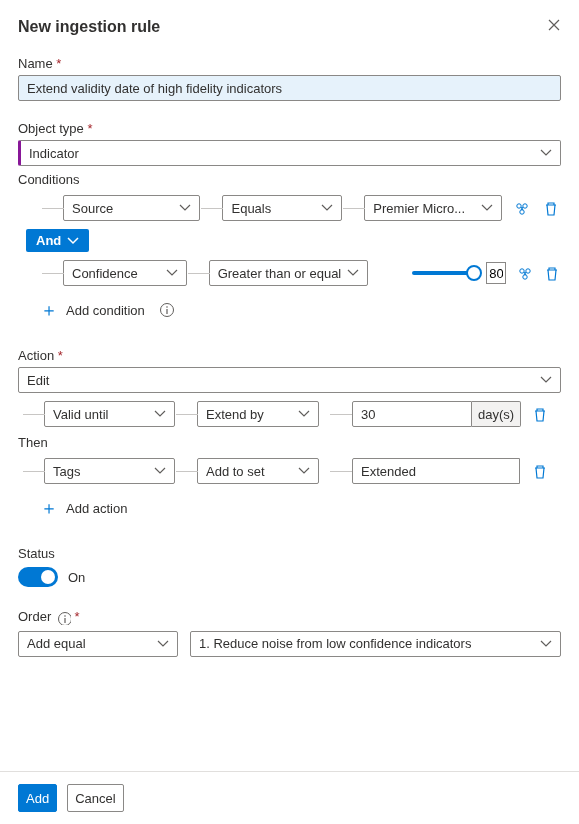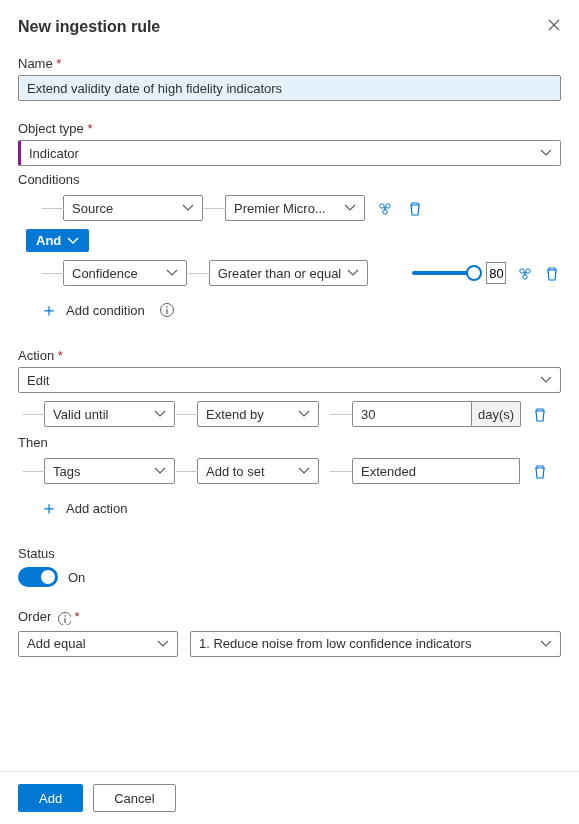--- a/index.html
+++ b/index.html
@@ -87,21 +87,21 @@
   .order-right { flex: 1; }
   .footer {
     position: absolute;
     left: 0; right: 0; bottom: 0;
     border-top: 1px solid #e1dfdd;
     padding: 12px 18px;
     display: flex;
     gap: 10px;
     background: #fff;
   }
-  .btn { height: 28px; padding: 0 20px; border-radius: 2px; font-size: 13px; font-family: inherit; cursor: pointer; }
+  .btn { height: 28px; padding: 0 7px; border-radius: 2px; font-size: 13px; font-family: inherit; cursor: pointer; }
   .btn-primary { background: #0078d4; border: 1px solid #0078d4; color: #fff; }
   .btn-default { background: #fff; border: 1px solid #8a8886; color: #323130; }
   .connector-h { position: relative; }
   .connector-h::before {
     content: "";
     position: absolute;
     left: -22px;
     top: 50%;
     width: 22px;
     height: 1px;
@@ -165,20 +165,26 @@
 <div class="small-label">Conditions</div>
 <div class="conditions-area">
 
   <div class="cond-row indent">
     <div class="select cond-select connector-h" style="position:relative">
       <span class="sel-text">Source</span>
       <svg class="chev" width="12" height="8">
           <use href="#chev"></use>
         </svg>
     </div>
+    <div class="select cond-select connector-h" style="position:relative;width:122px">
+      <span class="sel-text">Equals</span>
+      <svg class="chev" width="12" height="8">
+          <use href="#chev"></use>
+        </svg>
+    </div>
     <div class="select cond-select3 connector-h" style="position:relative">
       <span class="sel-text">Premier Micro...</span>
       <svg class="chev" width="12" height="8">
           <use href="#chev"></use>
         </svg>
     </div>
     <div class="icon-btn">
       <svg width="16" height="16">
           <use href="#group"></use>
         </svg>

